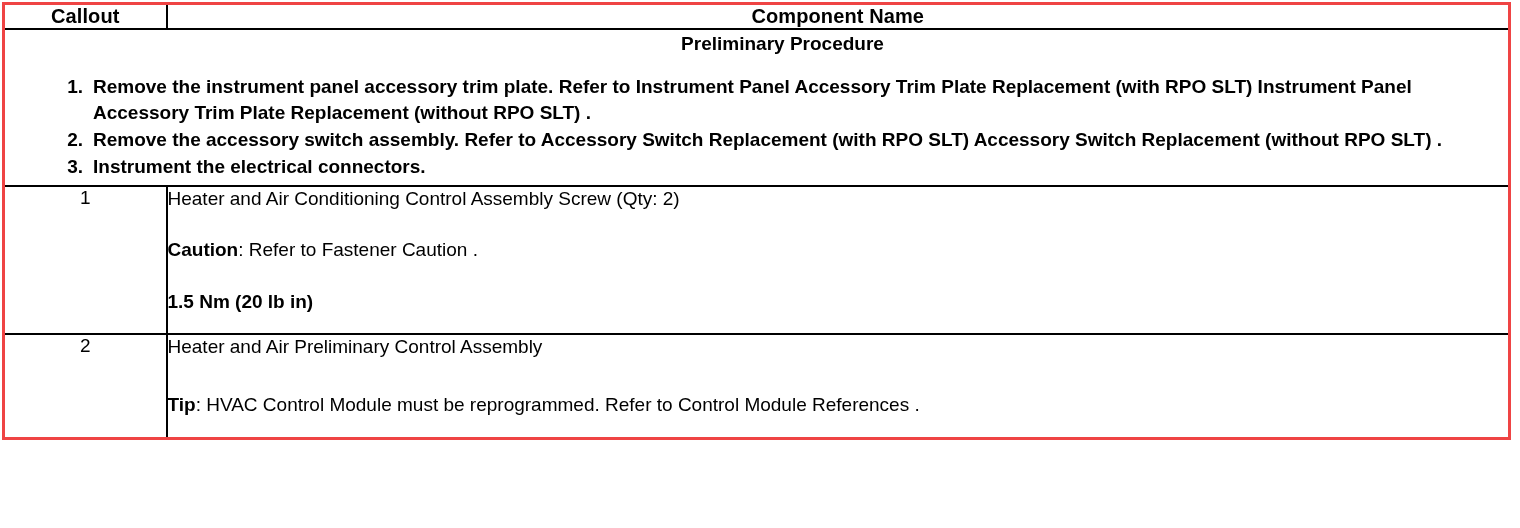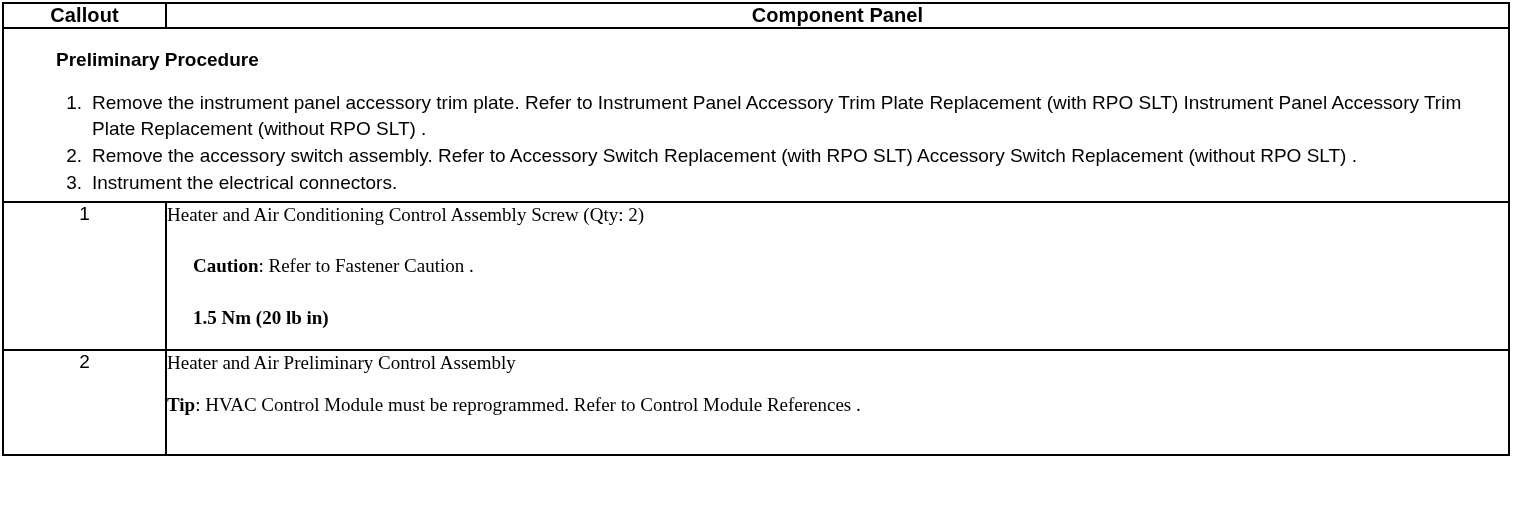--- a/index.html
+++ b/index.html
@@ -17,21 +17,21 @@
     width: 1520px;
     height: 528px;
     overflow: hidden;
     background: #ffffff;
   }
   table.callout-table {
     border-collapse: collapse;
     table-layout: fixed;
     width: 1203px;
     margin: 2px 0 0 2px;
-    border: 1px solid #ef4444;
+    border: 3px solid #ef4444;
   }
   table.callout-table td,
   table.callout-table th {
     border: 2px solid #000000;
     padding: 0;
     vertical-align: top;
   }
   col.col-callout { width: 163px; }
   col.col-name { width: 1343px; }
 
@@ -45,35 +45,37 @@
   }
 
   td.prelim-cell {
     padding: 9px 10px 8px 10px;
   }
   .prelim-title {
     font-weight: bold;
     font-size: 19px;
     margin: 0 0 0 52px;
     line-height: 1.25;
-    padding-top: 19px;
+    padding-top: 2px;
+    text-align: center;
   }
   ol.prelim-list {
     margin: 18px 0 4px 0;
     padding: 0 0 0 52px;
     list-style: none;
     counter-reset: step;
   }
   ol.prelim-list > li {
     counter-increment: step;
     position: relative;
     font-size: 19px;
     line-height: 1.38;
     padding-left: 36px;
     margin: 0 0 1px 0;
+    font-weight: bold;
   }
   ol.prelim-list > li::before {
     content: counter(step) ".";
     position: absolute;
     left: 0;
     top: 0;
     width: 26px;
     text-align: right;
     font-size: 19px;
   }
@@ -85,46 +87,44 @@
     padding: 0 0 0 4px;
   }
   td.body-cell {
     padding: 7px 8px 6px 7px;
     font-size: 19px;
     line-height: 1.3;
   }
   .body-line {
     margin: 0;
     padding: 0;
-    font-family: Liberation Serif, serif;
   }
   .gap-line {
     margin-top: 27px;
-    padding-left: 26px;
   }
   .gap-line-sm {
-    margin-top: 18px;
+    margin-top: 34px;
   }
   .b { font-weight: bold; }
   .row1 { height: 148px; }
   .row2 { height: 105px; }
 </style>
 </head>
 <body>
 
 <div id="page">
   <table class="callout-table">
     <colgroup>
       <col class="col-callout">
       <col class="col-name">
     </colgroup>
     <thead>
       <tr>
         <th class="hdr">Callout</th>
-        <th class="hdr">Component Panel</th>
+        <th class="hdr">Component Name</th>
       </tr>
     </thead>
     <tbody>
       <tr>
         <td class="prelim-cell" colspan="2">
           <div class="prelim-title">Preliminary Procedure</div>
           <ol class="prelim-list">
             <li>Remove the instrument panel accessory trim plate. Refer to Instrument Panel Accessory Trim Plate Replacement (with RPO SLT) Instrument Panel Accessory Trim Plate Replacement (without RPO SLT) .</li>
             <li>Remove the accessory switch assembly. Refer to Accessory Switch Replacement (with RPO SLT) Accessory Switch Replacement (without RPO SLT) .</li>
             <li>Instrument the electrical connectors.</li>

